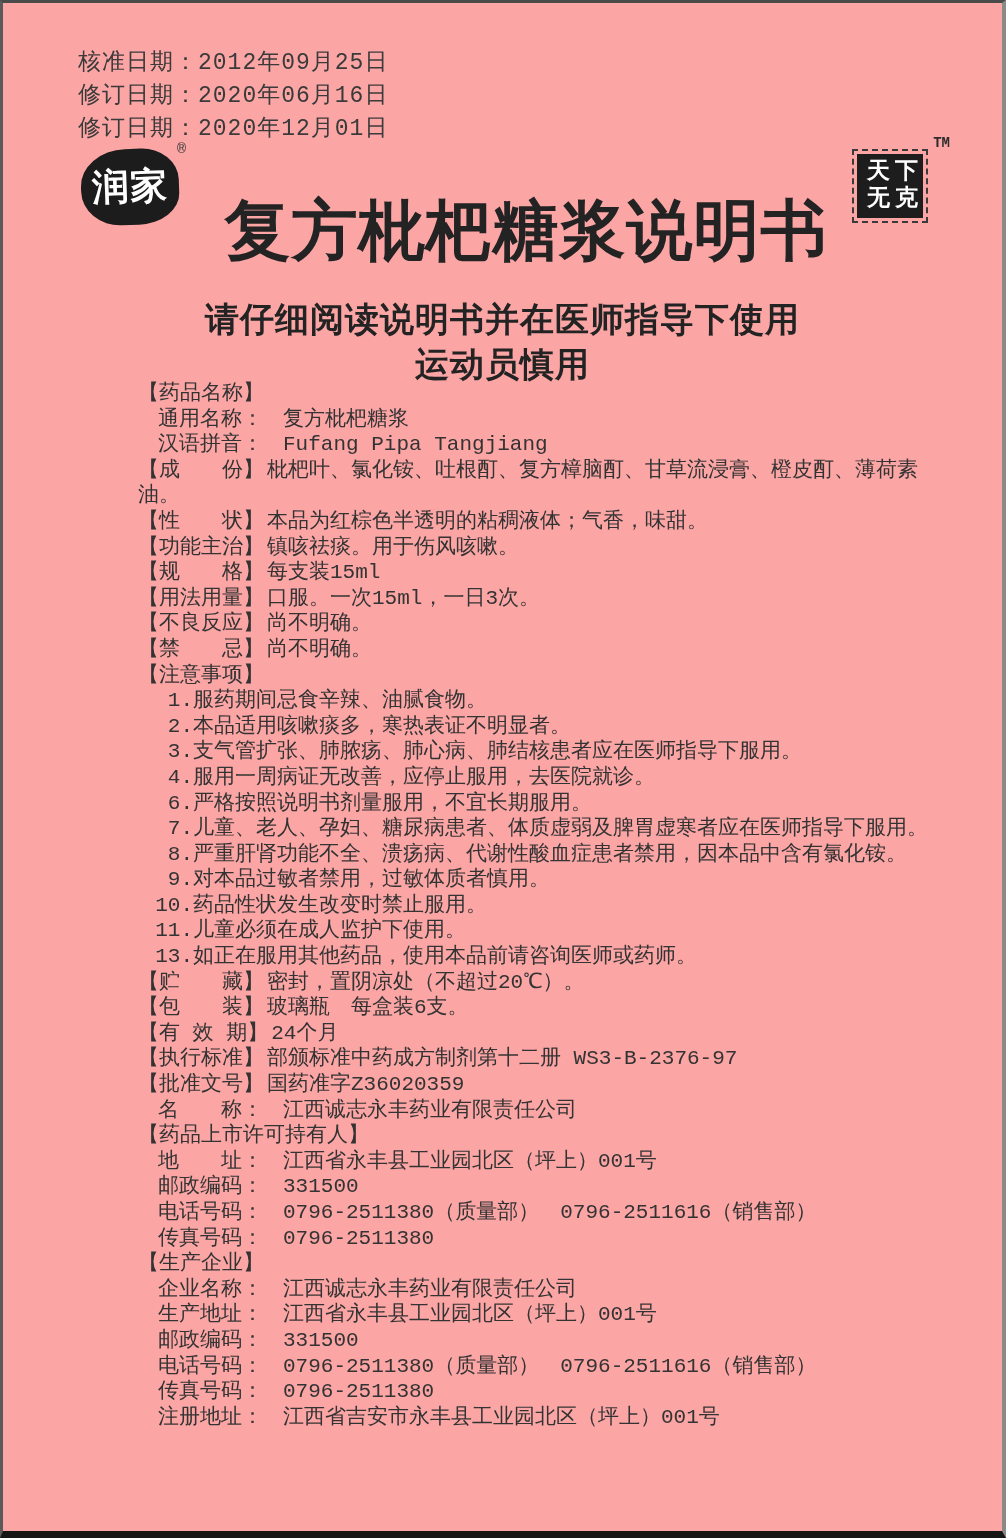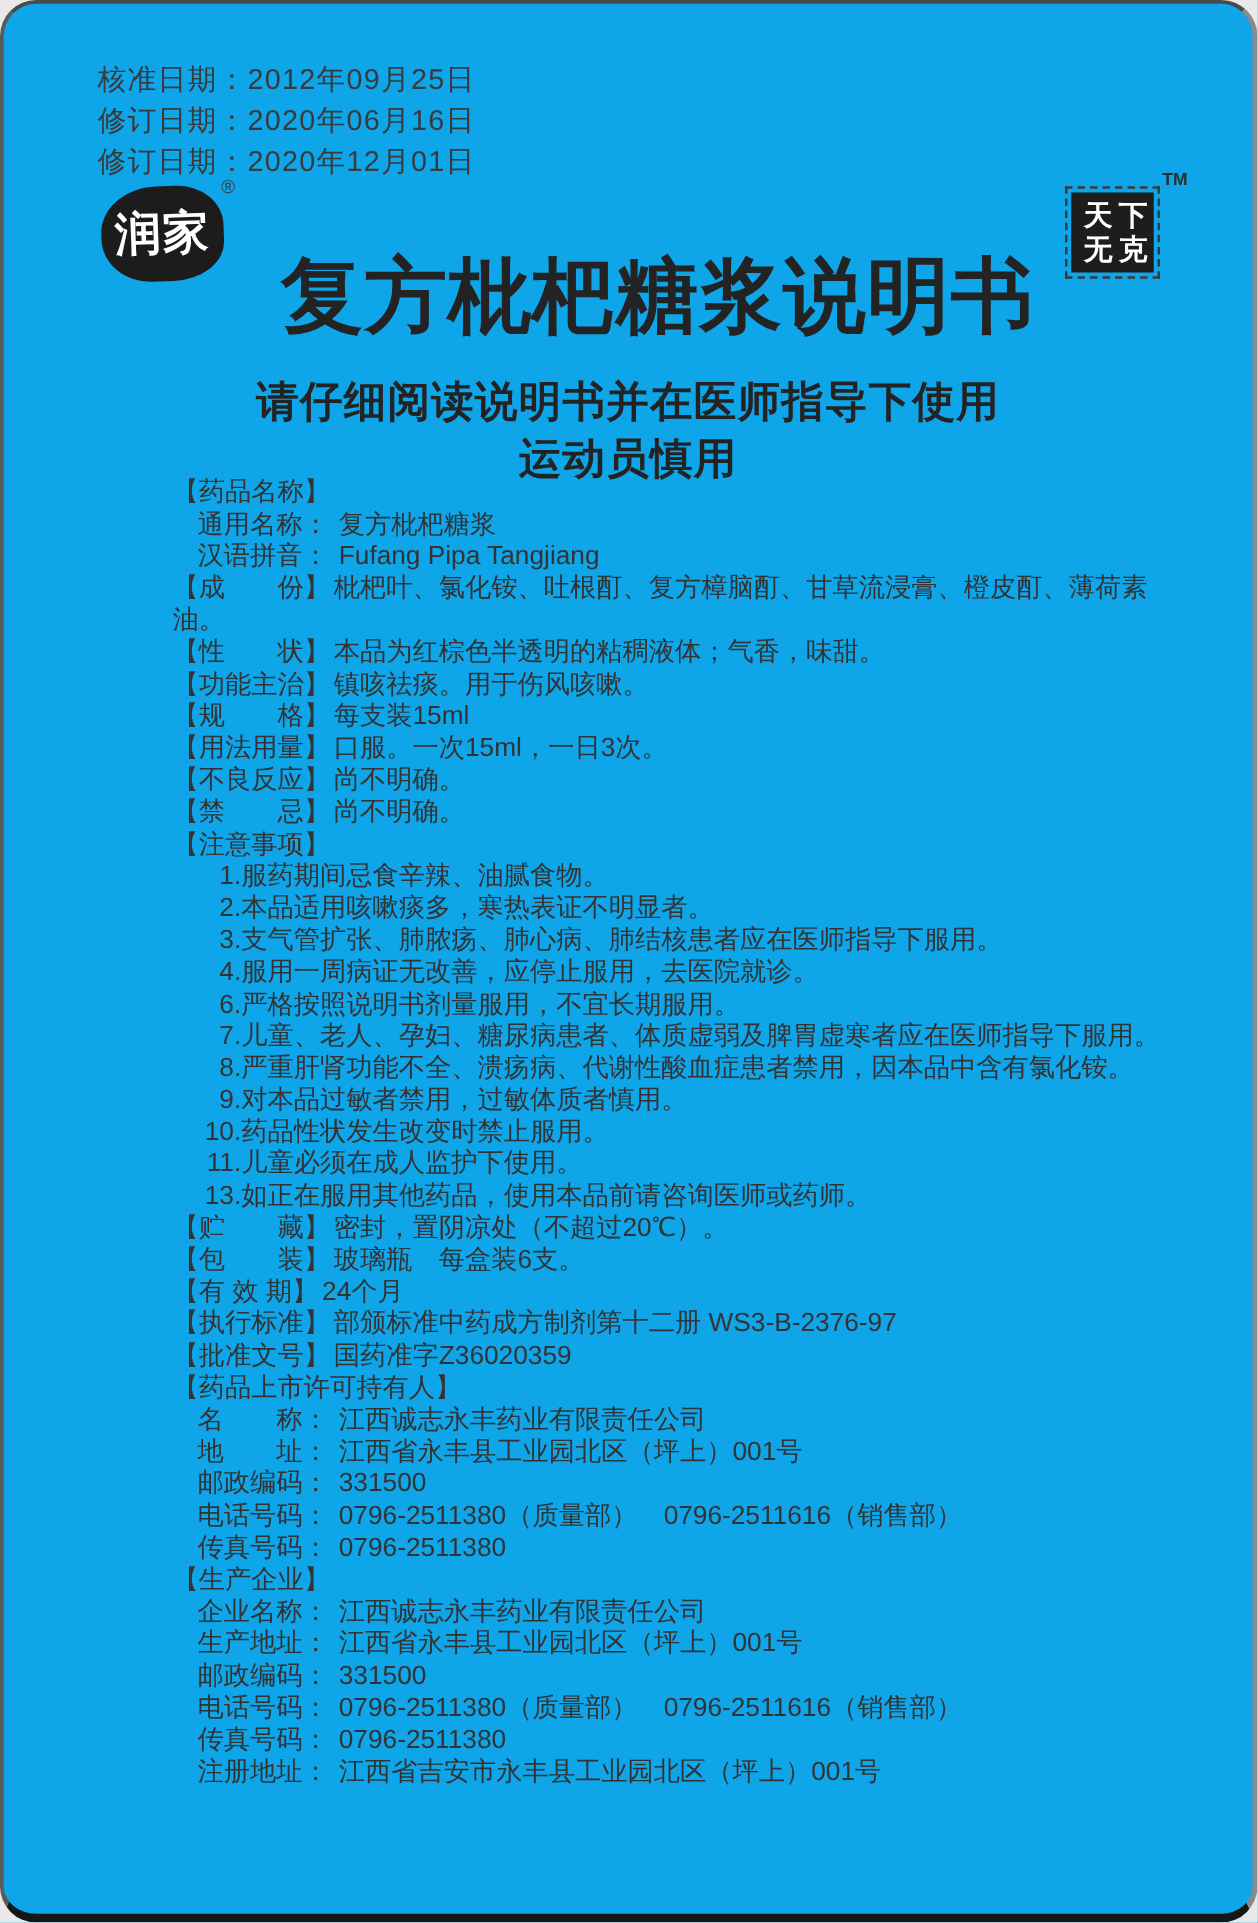--- a/index.html
+++ b/index.html
@@ -1,28 +1,27 @@
 <!DOCTYPE html>
 <html lang="zh"><head>
 <meta charset="utf-8">
 <style>
   html,body{margin:0;padding:0;background:#e9e9e9;}
   .sheet{
     position:relative;
     width:1006px;height:1538px;
     box-sizing:border-box;
-    background:#0ea5e9;
+    background:#fca5a5;
     border-top:3px solid #4a4a4a;
     border-left:3px solid #5a5a5a;
     border-right:4px solid #8a8a8a;
     border-bottom:7px solid #161616;
     overflow:hidden;
-    font-family:Liberation Sans, sans-serif;
+    font-family:Liberation Mono, monospace;
     color:#333;
-    border-radius:29px;
   }
   
   .dates{position:absolute;top:44px;left:75px;font-size:23px;line-height:33px;color:#3a3a3a;letter-spacing:1px;}
   
   .brand{position:absolute;top:146px;left:78px;width:120px;height:90px;}
   .brand-blob{
     width:98px;height:76px;background:#1c1c1c;color:#fff;
     border-radius:46% 38% 42% 40% / 48% 42% 40% 46%;
     display:flex;align-items:center;justify-content:center;
     font-size:37px;font-weight:bold;letter-spacing:1px;
@@ -47,21 +46,21 @@
   .warning{font-size:34px;font-weight:bold;letter-spacing:1px;line-height:44px;}
   
   .body{
     position:absolute;top:378px;left:135px;right:72px;
     font-size:21px;line-height:25.6px;color:#333;
   }
   .line{min-height:25.6px;}
   .lbl{white-space:pre;}
   .line.bracket .lbl, .line.section .lbl{margin-right:3px;}
   .line.kv{padding-left:20px;}
-  .line.kv .lbl{margin-right:8px;}
+  .line.kv .lbl{margin-right:20px;}
   .line.num{padding-left:55px;}
   .num-label{display:inline-block;width:52px;margin-left:-52px;text-align:right;white-space:pre;}
 </style>
 </head>
 <body>
 
 <div class="sheet">
 
   <div class="dates">
       <div>核准日期：2012年09月25日</div>
@@ -111,22 +110,22 @@
       <div class="line num"><span class="num-label">8.</span>严重肝肾功能不全、溃疡病、代谢性酸血症患者禁用，因本品中含有氯化铵。</div>
       <div class="line num"><span class="num-label">9.</span>对本品过敏者禁用，过敏体质者慎用。</div>
       <div class="line num"><span class="num-label">10.</span>药品性状发生改变时禁止服用。</div>
       <div class="line num"><span class="num-label">11.</span>儿童必须在成人监护下使用。</div>
       <div class="line num"><span class="num-label">13.</span>如正在服用其他药品，使用本品前请咨询医师或药师。</div>
       <div class="line bracket"><span class="lbl">【贮　　藏】</span>密封，置阴凉处（不超过20℃）。</div>
       <div class="line bracket"><span class="lbl">【包　　装】</span>玻璃瓶　每盒装6支。</div>
       <div class="line bracket"><span class="lbl">【有 效 期】</span>24个月</div>
       <div class="line bracket"><span class="lbl">【执行标准】</span>部颁标准中药成方制剂第十二册 WS3-B-2376-97</div>
       <div class="line bracket"><span class="lbl">【批准文号】</span>国药准字Z36020359</div>
+      <div class="line kv"><span class="lbl">名　　称：</span>江西诚志永丰药业有限责任公司</div>
       <div class="line section"><span class="lbl">【药品上市许可持有人】</span></div>
-      <div class="line kv"><span class="lbl">名　　称：</span>江西诚志永丰药业有限责任公司</div>
       <div class="line kv"><span class="lbl">地　　址：</span>江西省永丰县工业园北区（坪上）001号</div>
       <div class="line kv"><span class="lbl">邮政编码：</span>331500</div>
       <div class="line kv"><span class="lbl">电话号码：</span>0796-2511380（质量部）　0796-2511616（销售部）</div>
       <div class="line kv"><span class="lbl">传真号码：</span>0796-2511380</div>
       <div class="line section"><span class="lbl">【生产企业】</span></div>
       <div class="line kv"><span class="lbl">企业名称：</span>江西诚志永丰药业有限责任公司</div>
       <div class="line kv"><span class="lbl">生产地址：</span>江西省永丰县工业园北区（坪上）001号</div>
       <div class="line kv"><span class="lbl">邮政编码：</span>331500</div>
       <div class="line kv"><span class="lbl">电话号码：</span>0796-2511380（质量部）　0796-2511616（销售部）</div>
       <div class="line kv"><span class="lbl">传真号码：</span>0796-2511380</div>

